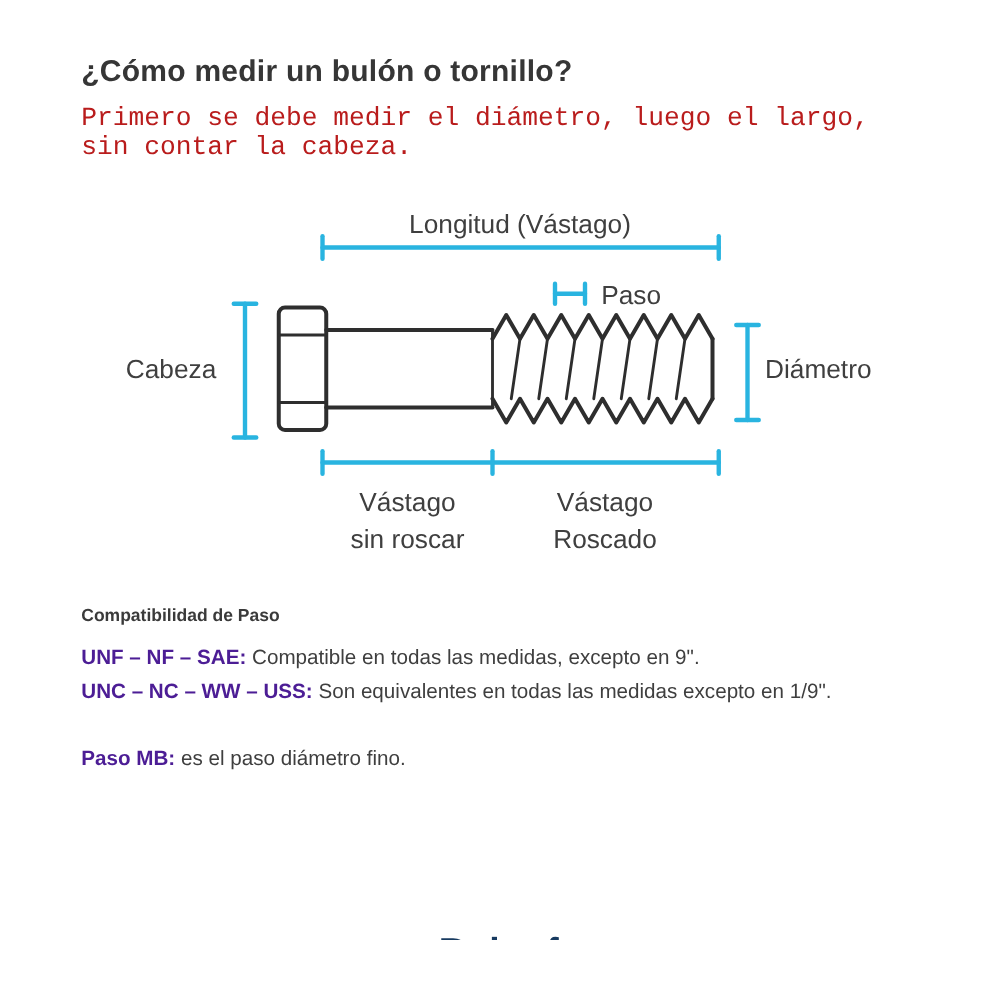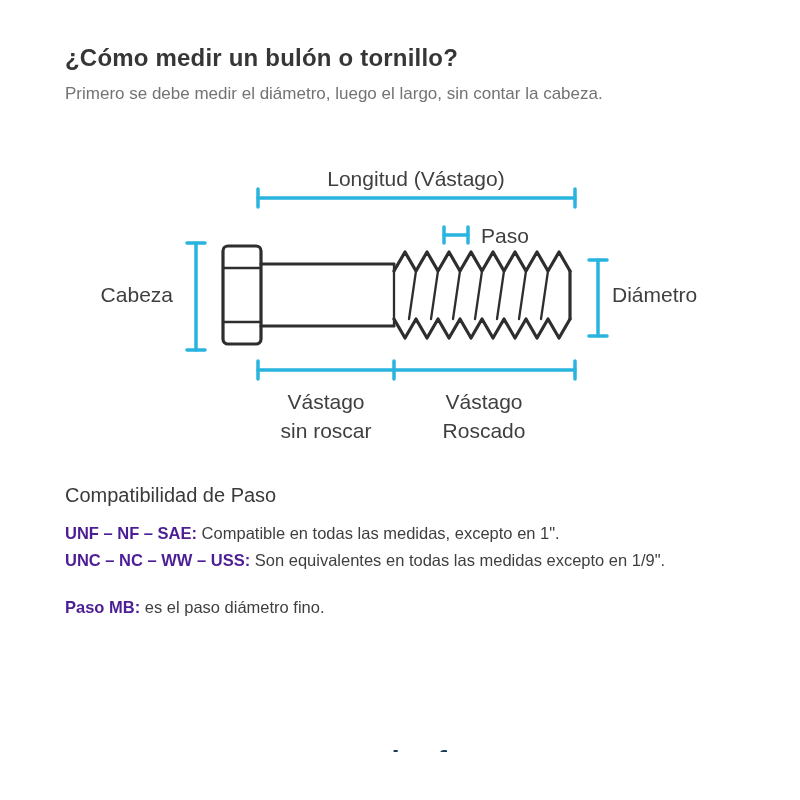--- a/index.html
+++ b/index.html
@@ -9,30 +9,30 @@
     width: 800px;
     height: 752px;
     margin: 0 auto;
     background: var(--background, #ffffff);
     font-family: "Liberation Sans", sans-serif;
     color: var(--text, #3f3f3f);
     overflow: hidden;
   }
   .header { position: absolute; left: 65px; top: 44px; right: 55px; }
   .title { font-size: 24px; font-weight: 700; color: #363636; letter-spacing: 0.2px; }
-  .subtitle { margin-top: 12px; font-size: 17px; color: #737373; }
+  .subtitle { margin-top: 12px; font-size: 21px; color: #b91c1c; font-family: Liberation Mono, monospace; }
 
   .diagram { position: absolute; top: 150px; left: 0; }
   .accent-stroke { stroke: var(--accent, #29b4e0); stroke-width: 3.5; stroke-linecap: round; fill: none; }
   .bolt { stroke: var(--outline, #2e2e2e); stroke-width: 3.2; fill: none; stroke-linejoin: round; stroke-linecap: round; }
   .bolt-thin { stroke: var(--outline, #2e2e2e); stroke-width: 2.3; fill: none; stroke-linecap: round; }
   .dlabel { font-family: "Liberation Sans", sans-serif; font-size: 21px; fill: #3f3f3f; }
 
   .section { position: absolute; left: 65px; right: 50px; }
-  .section h2 { font-size: 20px; font-weight: 400; color: #3a3a3a; margin-bottom: 13px; }
+  .section h2 { font-size: 14px; font-weight: 700; color: #3a3a3a; margin-bottom: 13px; }
   .section p { font-size: 16.5px; line-height: 27px; color: #3f3f3f; }
   .section p strong { font-weight: 700; color: #4c1d95; }
   #section-compat { top: 484px; }
   #section-sistema { top: 594px; }
 
   .footer { position: absolute; top: 745px; left: 0; width: 800px; display: flex; align-items: center; justify-content: center; gap: 11px; }
   .ring { width: 16px; height: 16px; border: 7px solid var(--accent, #29b4e0); border-radius: 50%; }
   .brand { font-size: 30px; font-weight: 700; color: var(--brand-navy, #173a60); letter-spacing: 0.2px; }
 </style>
 </head>
@@ -109,21 +109,21 @@
 
     <text class="dlabel" x="326" y="259" text-anchor="middle">Vástago</text>
     <text class="dlabel" x="326" y="288" text-anchor="middle">sin roscar</text>
 
     <text class="dlabel" x="484" y="259" text-anchor="middle">Vástago</text>
     <text class="dlabel" x="484" y="288" text-anchor="middle">Roscado</text>
   </svg>
 
   <div class="section" id="section-compat">
     <h2>Compatibilidad de Paso</h2>
-    <p><strong>UNF – NF – SAE:</strong><span> Compatible en todas las medidas, excepto en 1".</span></p>
+    <p><strong>UNF – NF – SAE:</strong><span> Compatible en todas las medidas, excepto en 9".</span></p>
     <p><strong>UNC – NC – WW – USS:</strong><span> Son equivalentes en todas las medidas excepto en 1/9".</span></p>
   </div>
 
   <div class="section" id="section-sistema">
     <p><strong>Paso MB:</strong><span> es el paso diámetro fino.</span></p>
   </div>
 
   <div class="footer">
     <span class="ring"></span>
     <span class="brand">Bulonfer</span>

